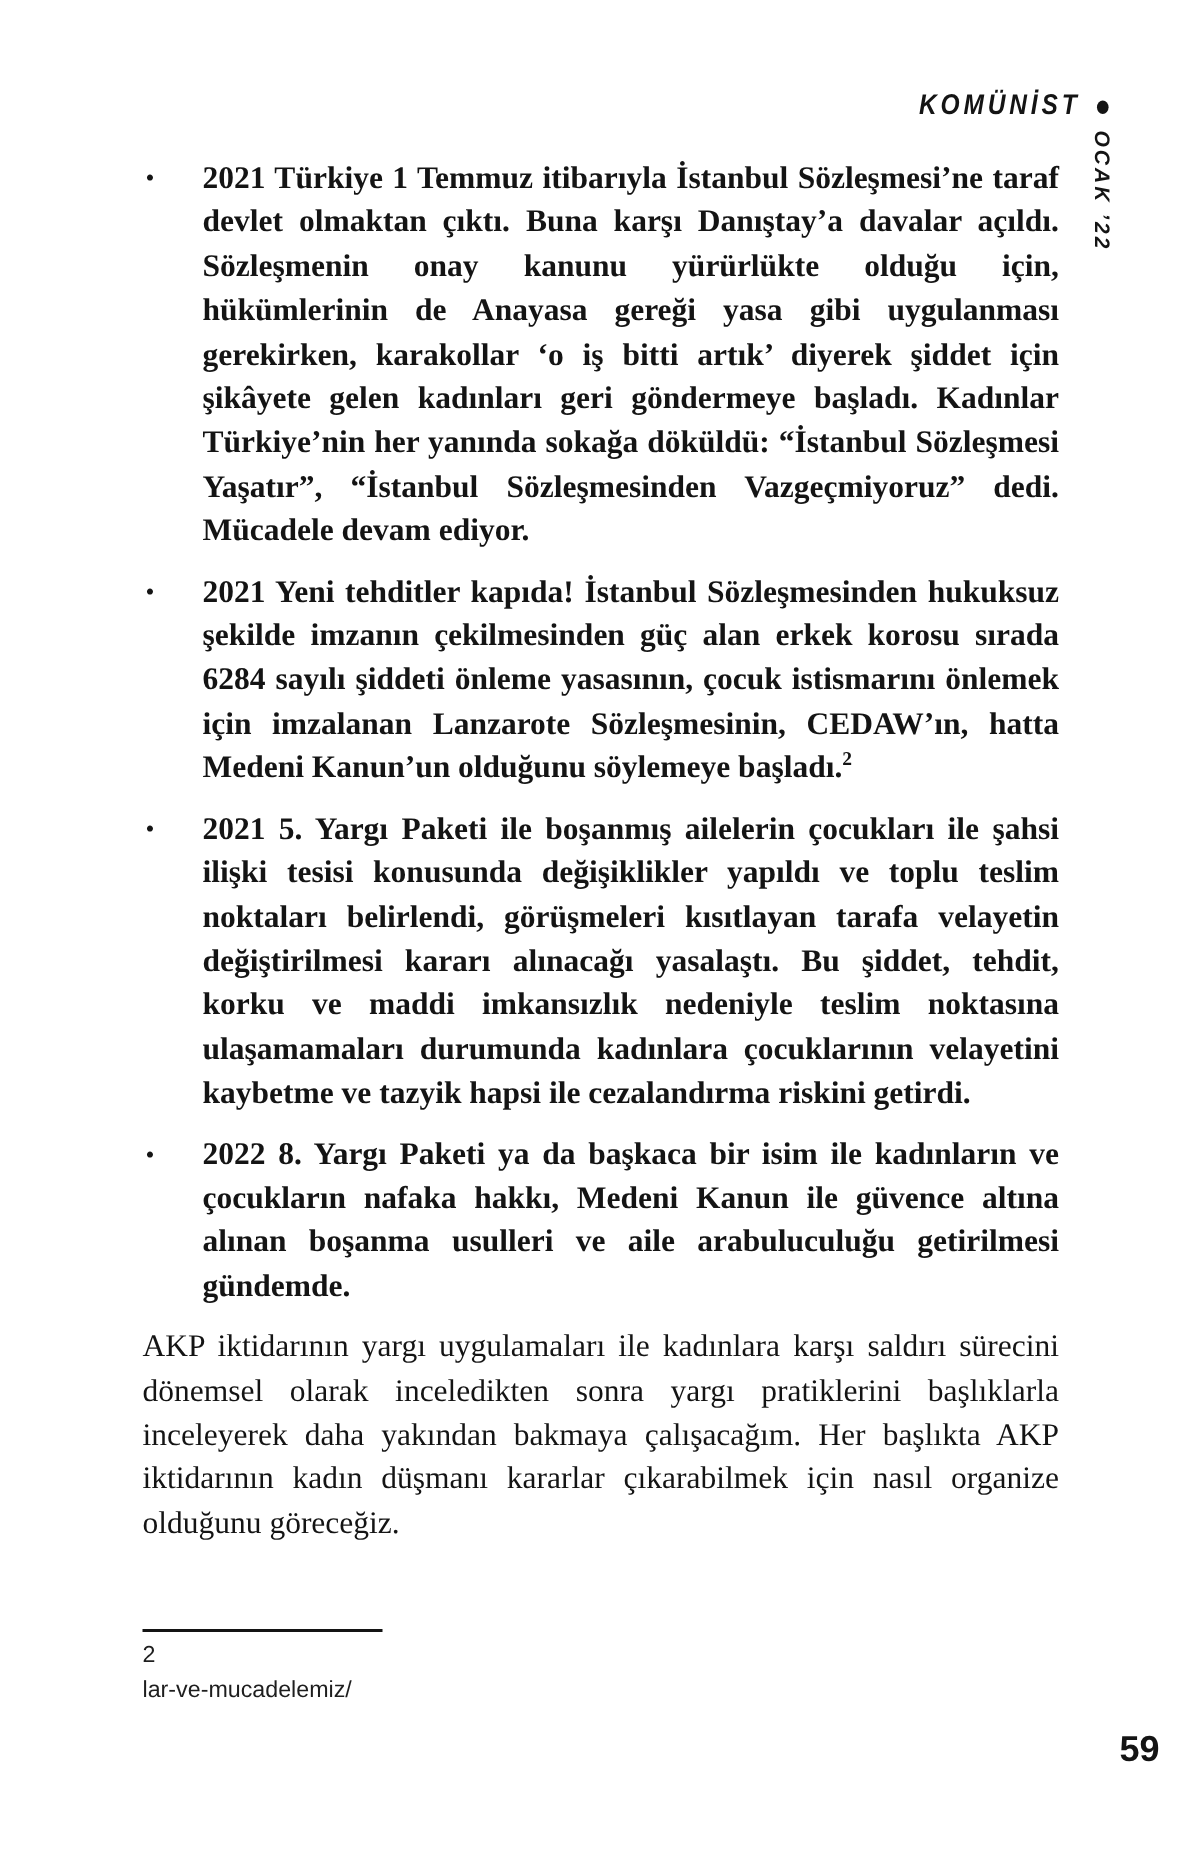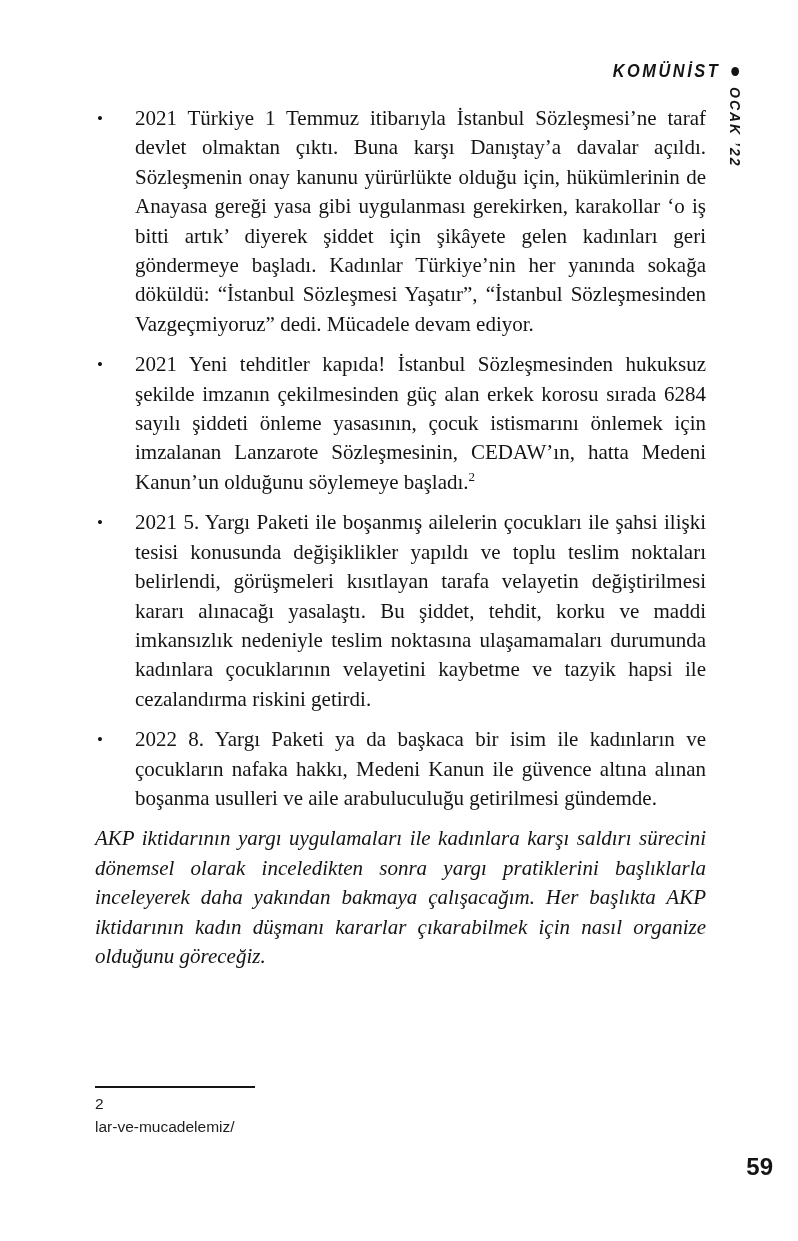--- a/index.html
+++ b/index.html
@@ -70,41 +70,41 @@
     font-size: 17px;
     line-height: 29.4px;
     padding-left: 2px;
   }
   .bullet-text {
     margin: 0;
     flex: 1;
     font-size: 21px;
     line-height: 29.4px;
     text-align: justify;
+    font-weight: bold;
   }
   .fn-ref {
     font-size: 13px;
     line-height: 0;
     vertical-align: super;
   }
   .section-heading {
     font-family: "Liberation Sans", sans-serif;
     font-weight: 700;
     font-size: 26px;
     line-height: 33.5px;
     letter-spacing: -0.2px;
     color: #1a1a1a;
     margin: 22px 0 7px 0;
   }
   .body-paragraph {
     margin: 0;
     font-size: 21px;
     line-height: 29.4px;
     text-align: justify;
-    font-style: italic;
   }
 
   
   .footnote-rule {
     position: absolute;
     left: 95px;
     top: 1086px;
     width: 160px;
     border-top: 2px solid #141414;
   }

